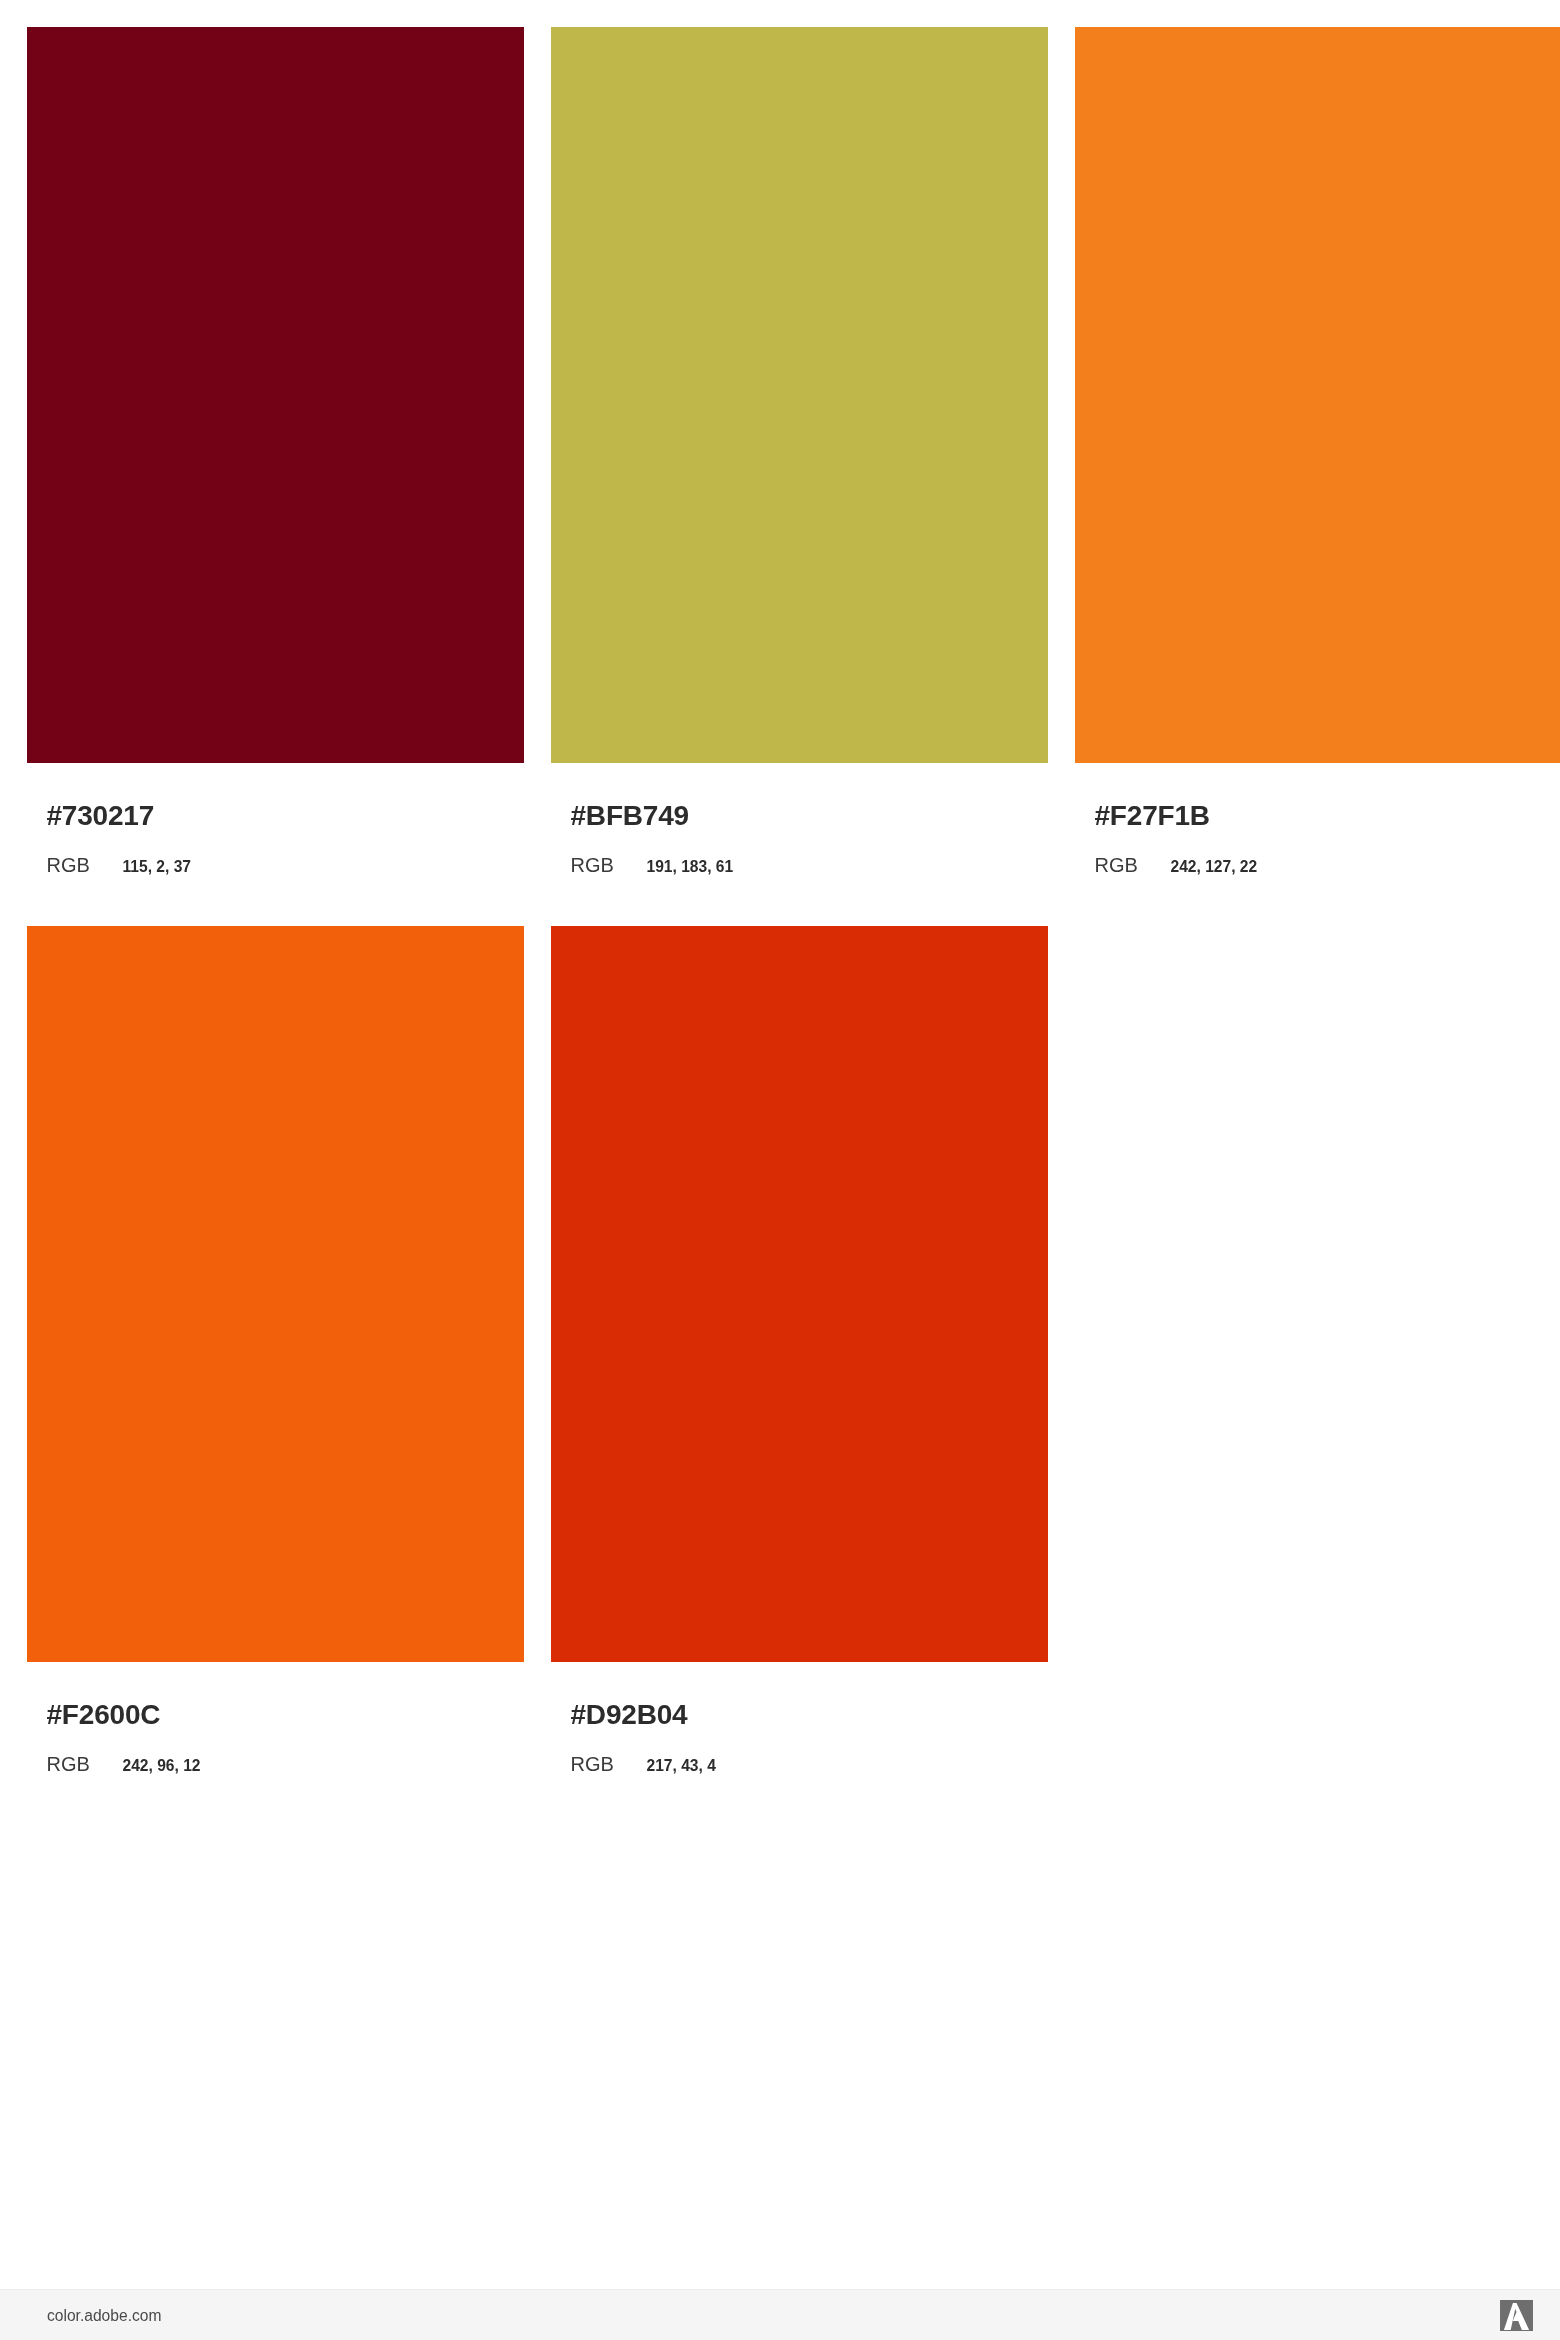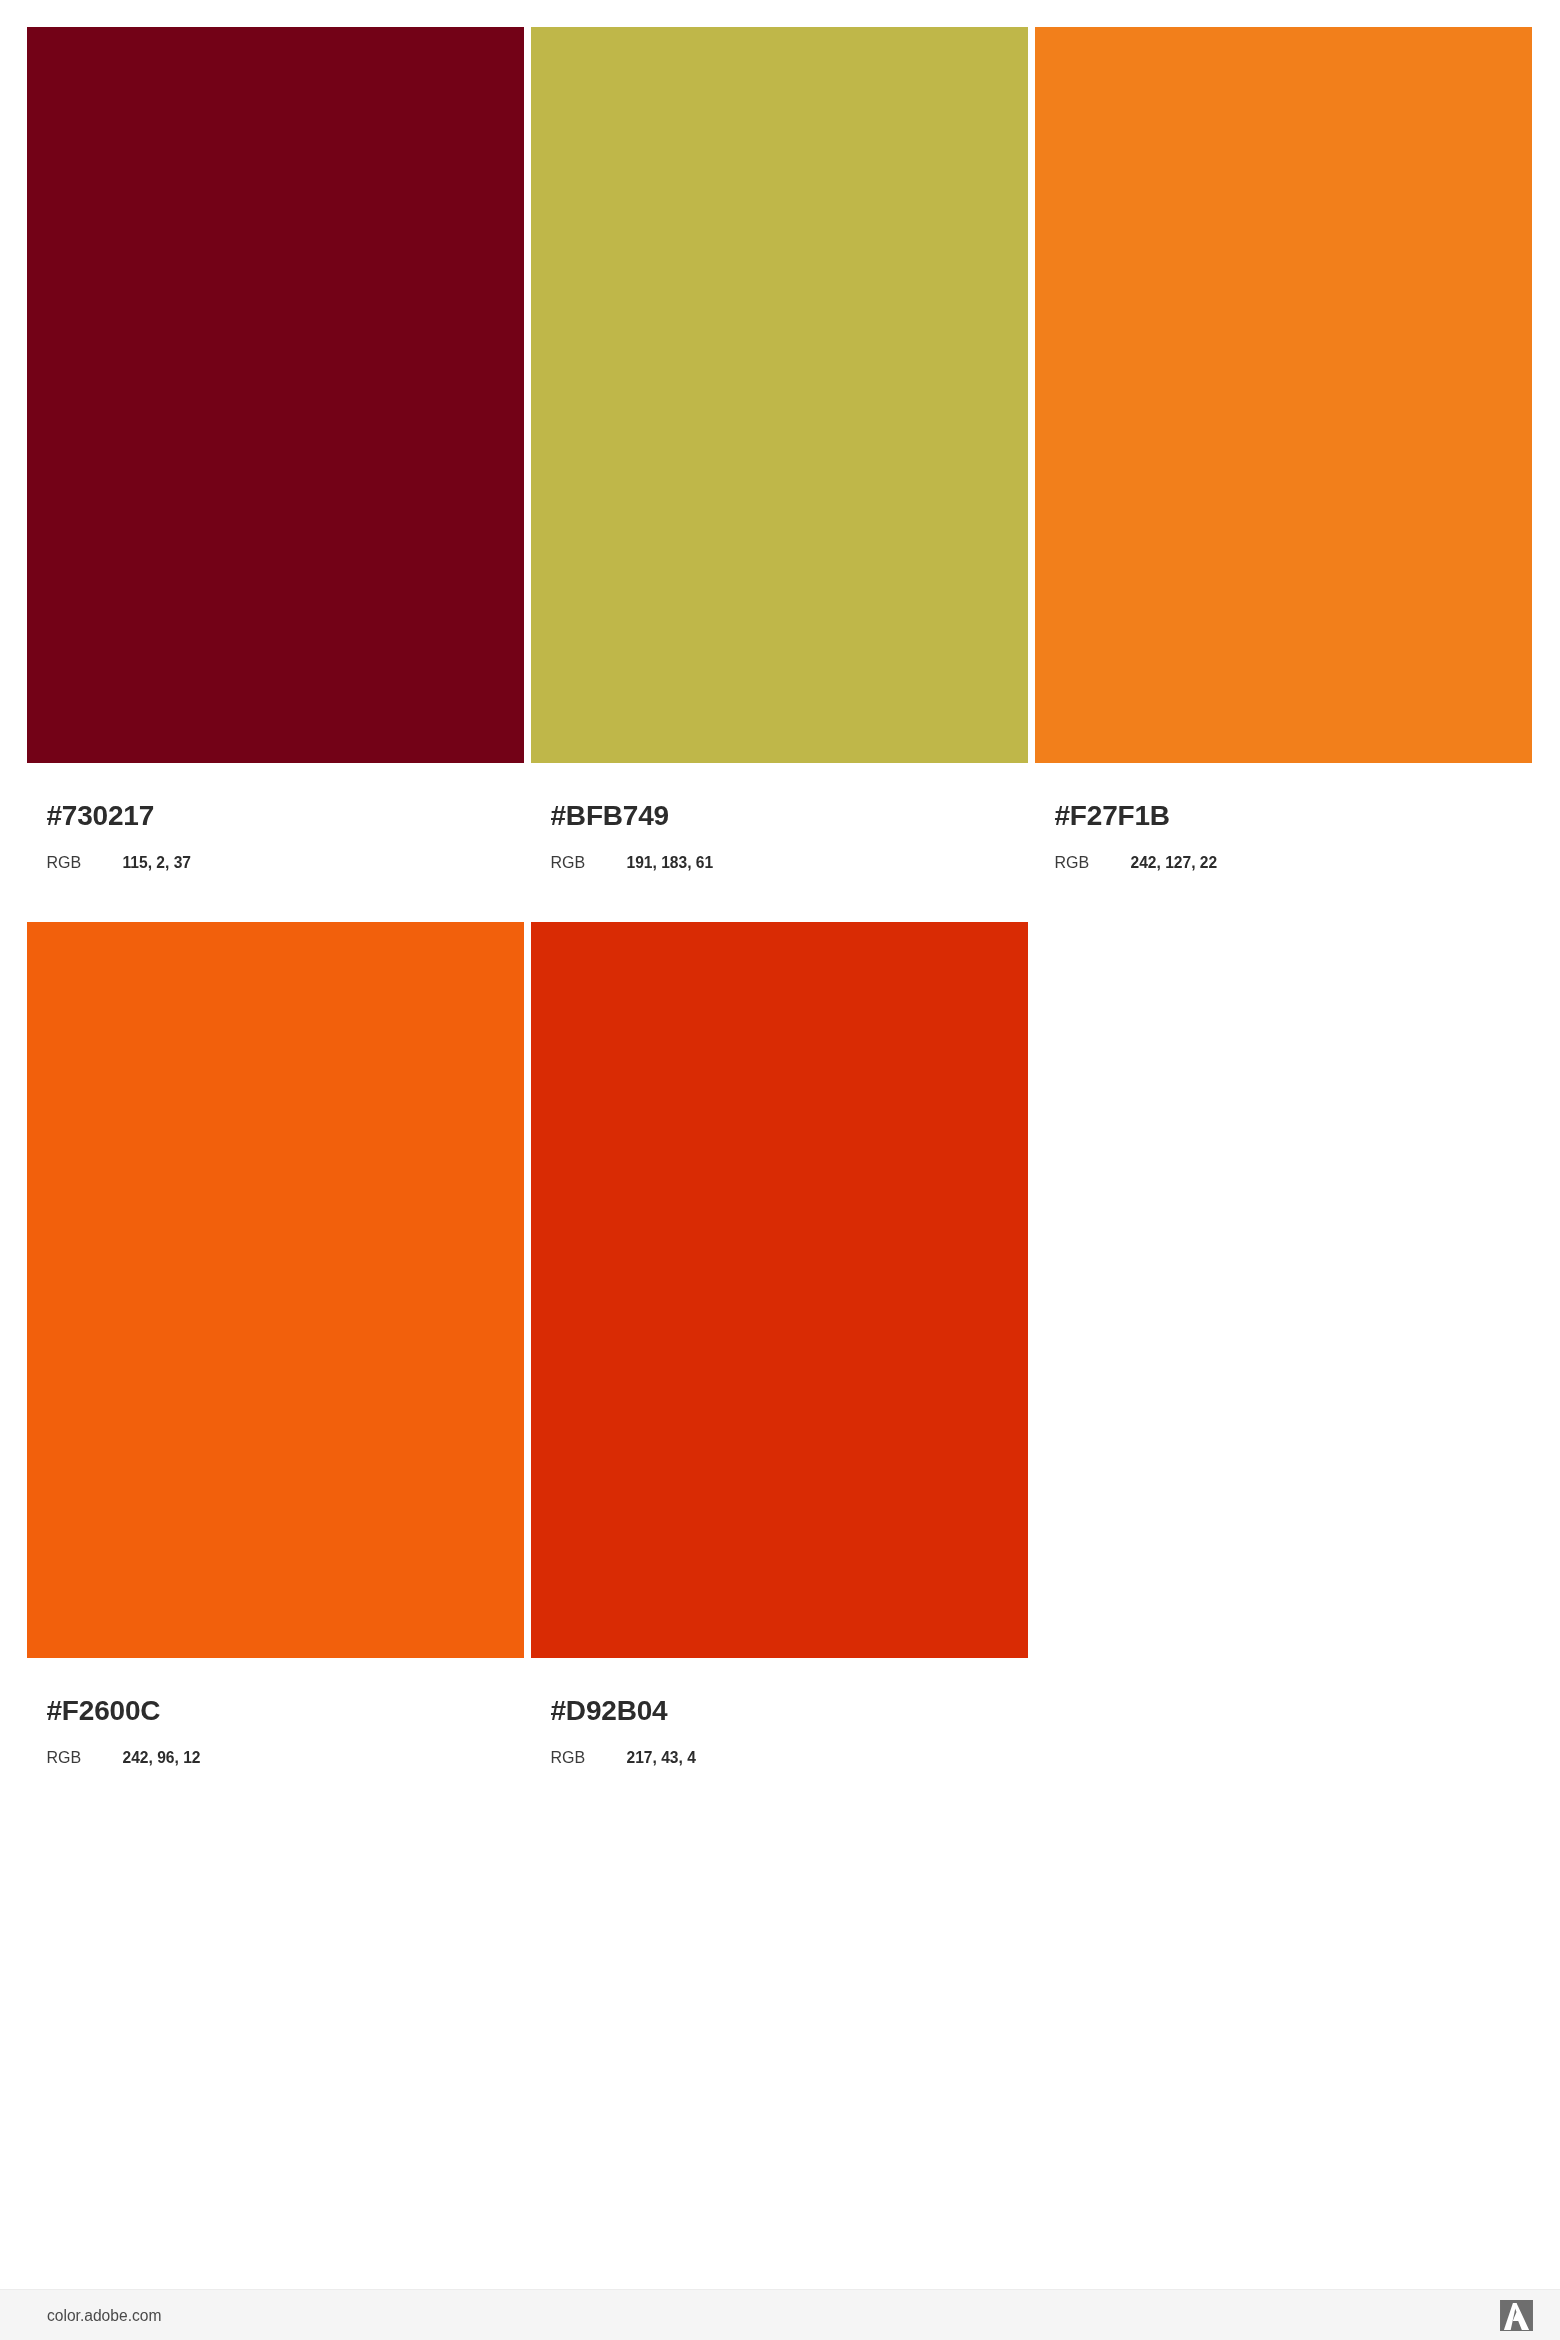--- a/index.html
+++ b/index.html
@@ -23,21 +23,21 @@
     top: 27px;
     width: 1506px;
     display: flex;
     flex-direction: column;
     gap: 51px;
   }
 
   .palette-row {
     display: flex;
     flex-direction: row;
-    gap: 7px;
+    gap: 27px;
     width: 100%;
   }
 
   .swatch-cell {
     width: 497px;
     flex: 0 0 497px;
     display: flex;
     flex-direction: column;
   }
 
@@ -63,21 +63,21 @@
 
   .swatch-rgb-row {
     display: flex;
     flex-direction: row;
     align-items: baseline;
     margin-top: 25px;
     margin-left: 19.5px;
   }
 
   .rgb-label {
-    font-size: 16px;
+    font-size: 20px;
     color: #3b3b3b;
     width: 76px;
     flex: 0 0 76px;
     line-height: 1;
   }
 
   .rgb-values {
     font-size: 15.6px;
     font-weight: bold;
     color: #2c2c2c;

